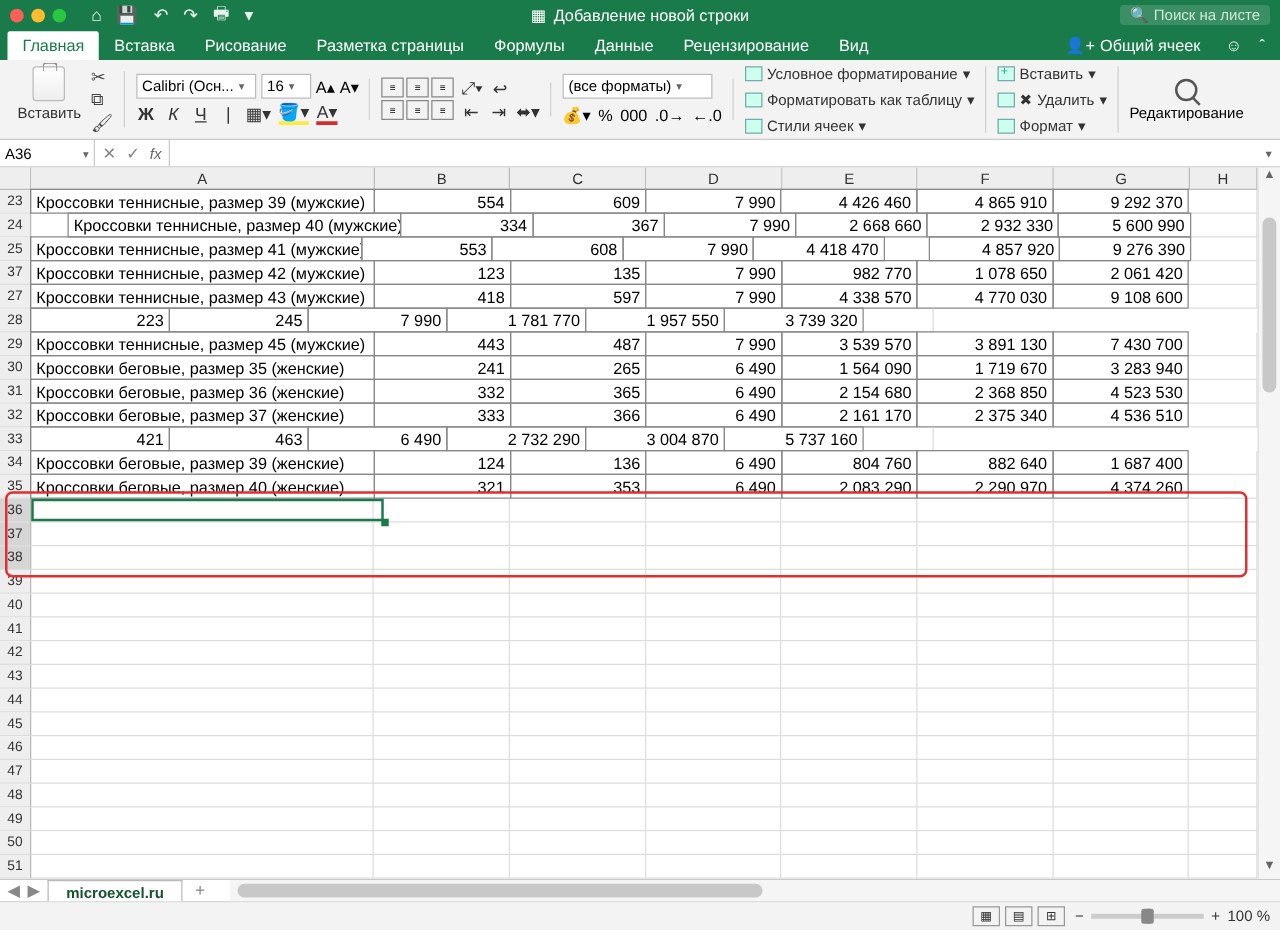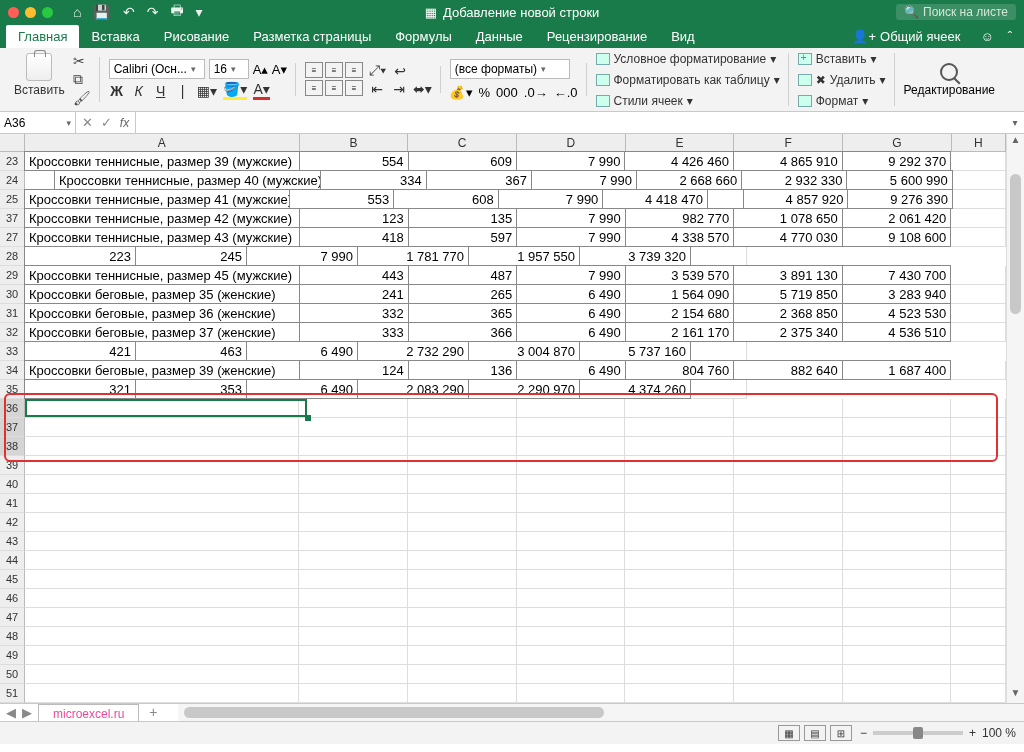--- a/index.html
+++ b/index.html
@@ -73,21 +73,21 @@
 .cell.num{justify-content:flex-end;}
 .cell.txt{justify-content:flex-start;}
 .active-cell{position:absolute;border:2px solid #1a7b4a;pointer-events:none;}
 .active-fill{position:absolute;width:6px;height:6px;background:#1a7b4a;pointer-events:none;}
 .red-box{position:absolute;border:2px solid #e03030;border-radius:6px;pointer-events:none;}
 .vscroll{position:absolute;right:0;top:0;bottom:0;width:18px;background:#f5f5f5;border-left:1px solid #ddd;}
 .vscroll .thumb{position:absolute;left:3px;right:3px;top:40px;height:140px;background:#c8c8c8;border-radius:6px;}
 .vscroll .arr{position:absolute;left:0;right:0;height:16px;text-align:center;font-size:10px;color:#666;}
 .hscroll-row{height:18px;display:flex;align-items:stretch;border-bottom:1px solid #c9c9c9;}
 .sheet-nav{display:flex;align-items:center;gap:6px;padding:0 6px;color:#888;}
-.sheet-tab{padding:2px 14px;background:#fff;border:1px solid #bbb;border-bottom:none;font-size:12px;color:#ec4899;}
+.sheet-tab{padding:2px 14px;background:#fff;border:1px solid #bbb;border-bottom:none;font-size:12px;color:#14532d;font-weight:bold;}
 .add-sheet{padding:0 10px;color:#888;font-size:14px;}
 .hscroll{flex:1;background:#f5f5f5;position:relative;margin-left:10px;}
 .hscroll .thumb{position:absolute;top:3px;bottom:3px;left:6px;width:420px;background:#c8c8c8;border-radius:6px;}
 
 .status{height:22px;background:#f3f3f3;display:flex;align-items:center;padding:0 8px;gap:8px;font-size:12px;color:#333;}
 .status .views{margin-left:auto;display:flex;gap:4px;}
 .status .views span{width:22px;height:16px;border:1px solid #999;display:flex;align-items:center;justify-content:center;font-size:10px;}
 .zoom{display:flex;align-items:center;gap:6px;}
 .zoom .slider{width:90px;height:4px;background:#ccc;position:relative;}
 .zoom .slider .tk{position:absolute;top:-4px;left:50%;width:2px;height:12px;background:#888;}
@@ -356,21 +356,21 @@
         <div class="cell b num" style="width: 112px;">3 891 130</div>
         <div class="cell b num" style="width: 112px;">7 430 700</div>
         <div class="cell num" style="width: 56px;"></div>
       </div>
       <div class="row">
         <div class="cell b txt" style="width: 283px;">Кроссовки беговые, размер 35 (женские)</div>
         <div class="cell b num" style="width: 112px;">241</div>
         <div class="cell b num" style="width: 112px;">265</div>
         <div class="cell b num" style="width: 112px;">6 490</div>
         <div class="cell b num" style="width: 112px;">1 564 090</div>
-        <div class="cell b num" style="width: 112px;">5 719 850</div>
+        <div class="cell b num" style="width: 112px;">1 719 670</div>
         <div class="cell b num" style="width: 112px;">3 283 940</div>
         <div class="cell num" style="width: 56px;"></div>
       </div>
       <div class="row">
         <div class="cell b txt" style="width: 283px;">Кроссовки беговые, размер 36 (женские)</div>
         <div class="cell b num" style="width: 112px;">332</div>
         <div class="cell b num" style="width: 112px;">365</div>
         <div class="cell b num" style="width: 112px;">6 490</div>
         <div class="cell b num" style="width: 112px;">2 154 680</div>
         <div class="cell b num" style="width: 112px;">2 368 850</div>
@@ -400,20 +400,21 @@
         <div class="cell b txt" style="width: 283px;">Кроссовки беговые, размер 39 (женские)</div>
         <div class="cell b num" style="width: 112px;">124</div>
         <div class="cell b num" style="width: 112px;">136</div>
         <div class="cell b num" style="width: 112px;">6 490</div>
         <div class="cell b num" style="width: 112px;">804 760</div>
         <div class="cell b num" style="width: 112px;">882 640</div>
         <div class="cell b num" style="width: 112px;">1 687 400</div>
         <div class="cell num" style="width: 56px;"></div>
       </div>
       <div class="row">
+        <div class="cell b txt" style="width: 283px;">Кроссовки беговые, размер 40 (женские)</div>
         <div class="cell b num" style="width: 112px;">321</div>
         <div class="cell b num" style="width: 112px;">353</div>
         <div class="cell b num" style="width: 112px;">6 490</div>
         <div class="cell b num" style="width: 112px;">2 083 290</div>
         <div class="cell b num" style="width: 112px;">2 290 970</div>
         <div class="cell b num" style="width: 112px;">4 374 260</div>
         <div class="cell num" style="width: 56px;"></div>
       </div>
       <div class="row">
         <div class="cell txt" style="width: 283px;"></div>

